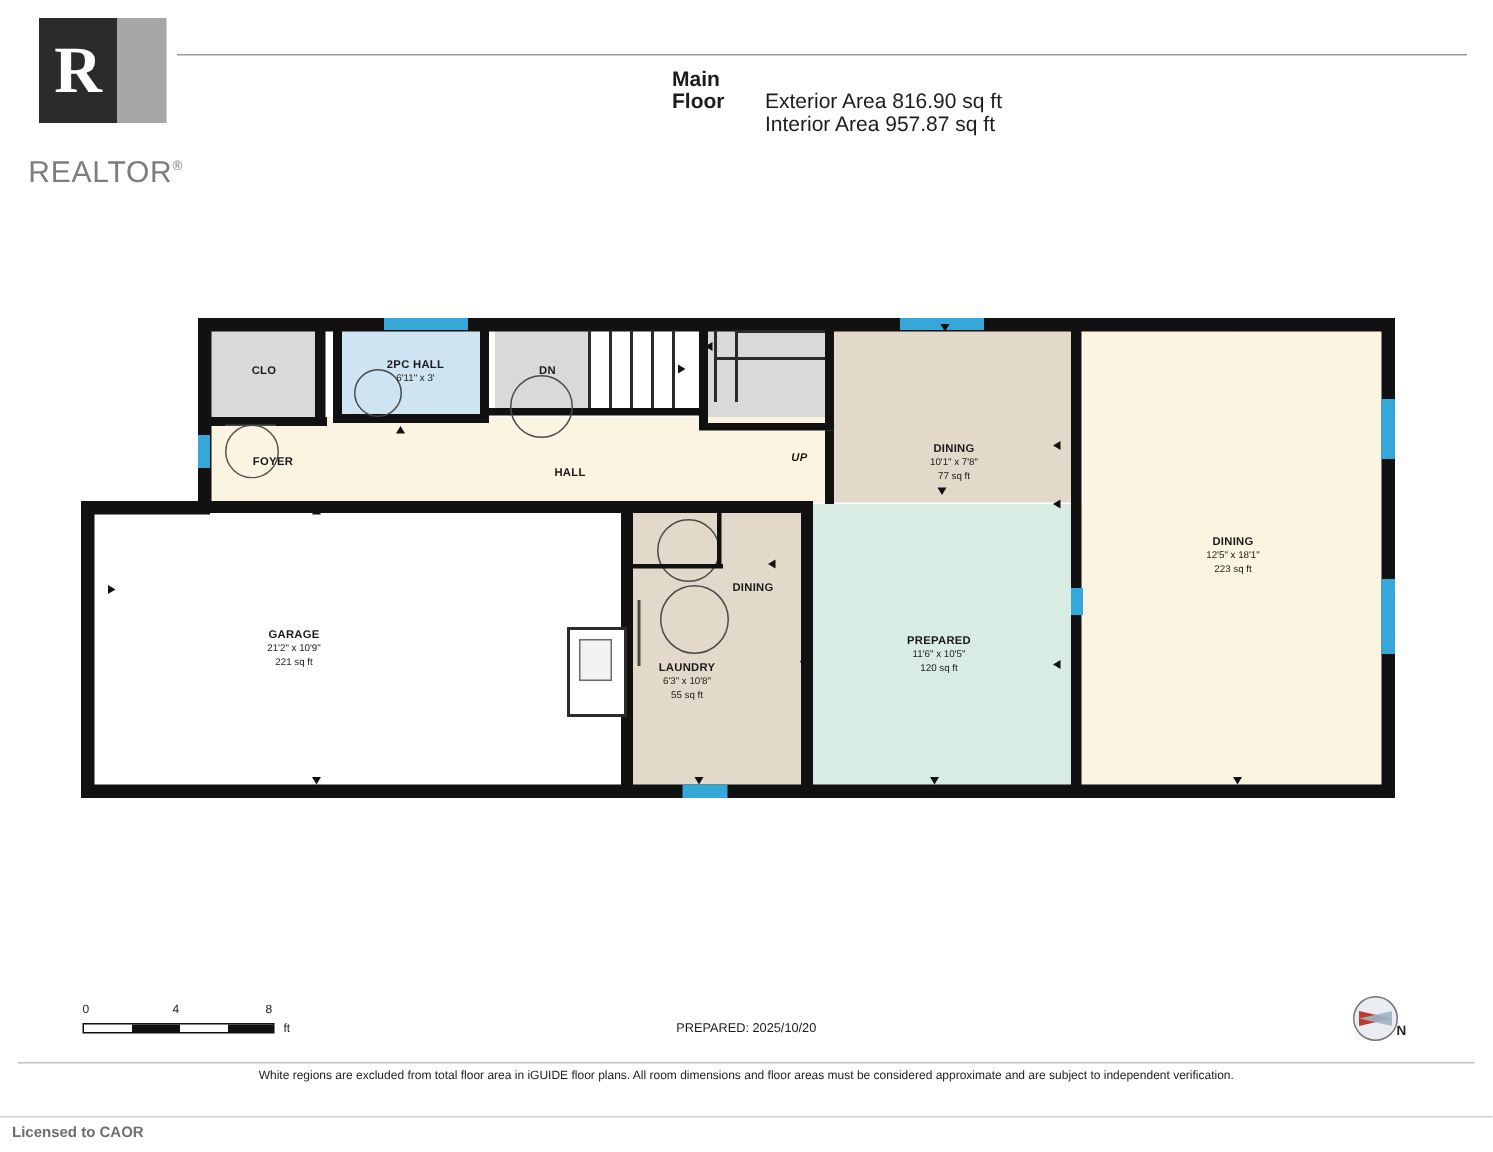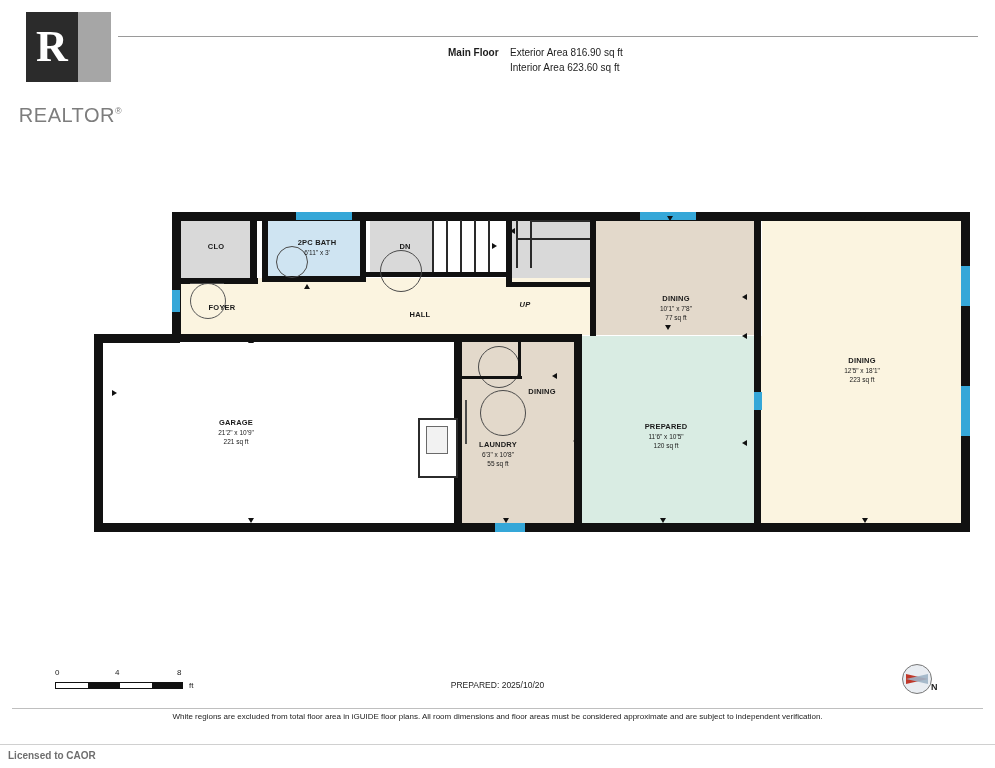--- a/index.html
+++ b/index.html
@@ -78,37 +78,37 @@
     padding-right: 240px;
   }
   #title-rule {
     margin-top: 8px;
     border-bottom: 1px solid #9a9a9a;
     width: 860px;
   }
   #areas {
     margin-top: 8px;
     padding-left: 330px;
-    font-size: 10px;
+    font-size: 14px;
     line-height: 15px;
     color: #1c1c1c;
   }
   #areas .lbl {
     font-weight: bold;
     display: inline-block;
     width: 62px;
   }
   #areas .row.first .val { display: inline; }
   #areas .indent { padding-left: 62px; }
 
   
   #plan {
     position: absolute;
     left: 0; top: 150px;
-    width: 795px; height: 470px; margin-left: 40px;
+    width: 795px; height: 470px;
   }
 
   .wall {
     position: absolute;
     background: #111111;
   }
   .room {
     position: absolute;
     box-sizing: border-box;
   }
@@ -265,21 +265,21 @@
     <div class="word"><span>REALTOR</span><sup>®</sup></div>
   </div>
 
   <div id="title-block">
     <div id="title-rule"></div>
     <div id="areas">
       <div class="row first">
         <span class="lbl">Main Floor</span><span class="val">Exterior Area 816.90 sq ft</span>
       </div>
       <div class="row indent">
-        <span>Interior Area 623.60 sq ft</span>
+        <span>Interior Area 957.87 sq ft</span>
       </div>
     </div>
   </div>
 </div>
 
 <div id="plan">
 
   <div class="room fill-grey" style="left:140px; top:70px; width:70px; height:65px;"></div>
   <div class="room fill-lblue" style="left:228px; top:70px; width:96px; height:60px;"></div>
   <div class="room fill-grey" style="left:330px; top:70px; width:62px; height:55px;"></div>
@@ -369,29 +369,29 @@
   <div class="arrow arr-left" style="left:533px; top:288px;"></div>
   <div class="arrow arr-left" style="left:512px; top:223px;"></div>
   <div class="arrow arr-right" style="left:72px;  top:240px;"></div>
   <div class="window" style="left:714px; top:242px; width:8px; height:18px;"></div>
 
   <div class="label" style="left:152px; top:92px; width:48px;">
     <div class="nm">CLO</div>
   </div>
 
   <div class="label" style="left:234px; top:88px; width:86px;">
-    <div class="nm">2PC BATH</div>
+    <div class="nm">2PC HALL</div>
     <div class="dim">6'11" x 3'</div>
   </div>
 
   <div class="label" style="left:352px; top:92px; width:26px;">
     <div class="nm">DN</div>
   </div>
 
-  <div class="label" style="left:472px; top:150px; width:26px;font-style:italic;">
+  <div class="label" style="left:520px; top:150px; width:26px;font-style:italic;">
     <div class="nm">UP</div>
   </div>
 
   <div class="label" style="left:154px; top:153px; width:56px;">
     <div class="nm">FOYER</div>
   </div>
 
   <div class="label" style="left:350px; top:160px; width:60px;">
     <div class="nm">HALL</div>
   </div>

